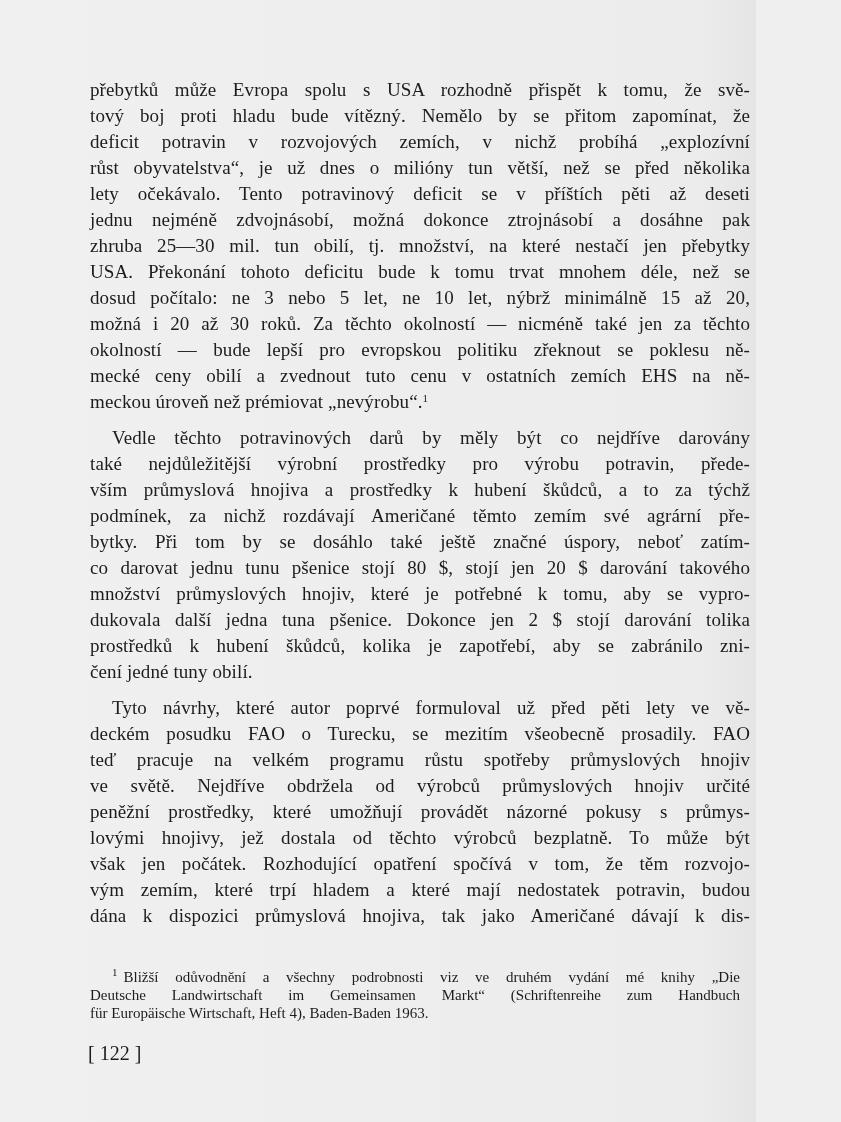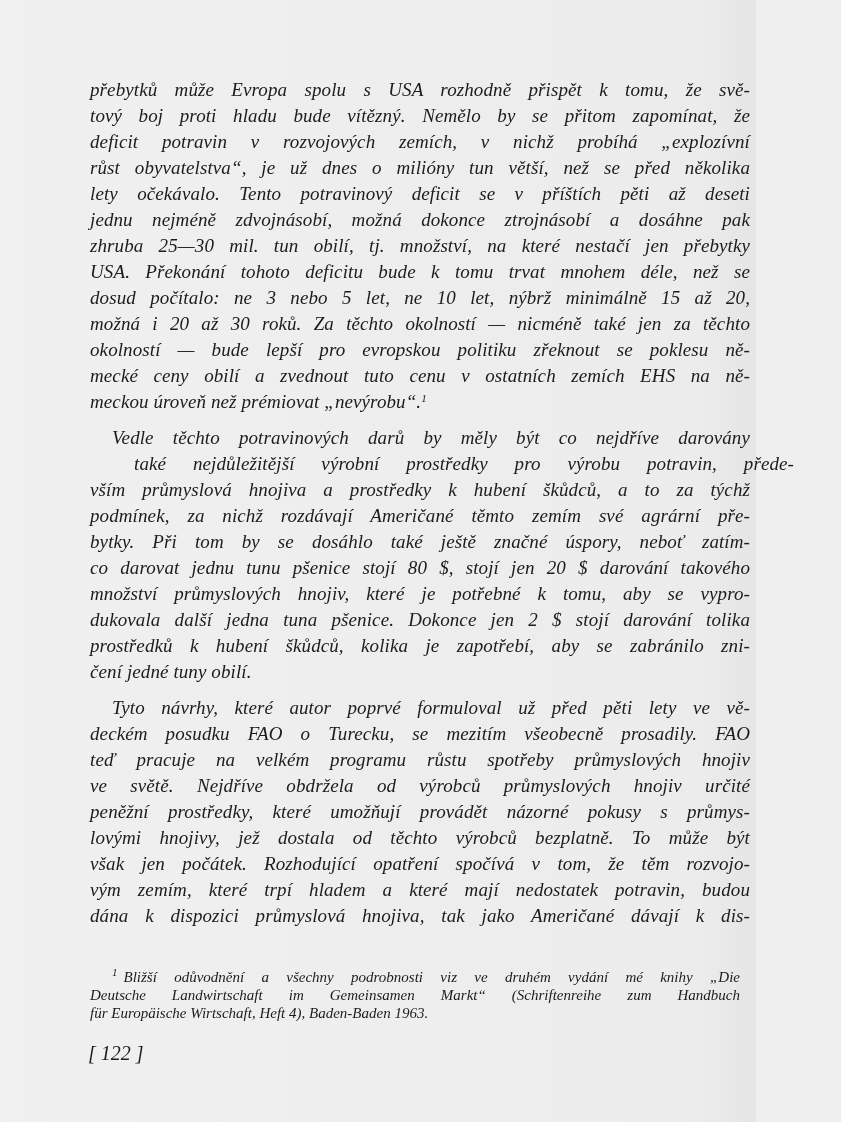--- a/index.html
+++ b/index.html
@@ -5,21 +5,20 @@
     html, body { margin: 0; padding: 0; }
     body {
       width: 841px; height: 1122px; position: relative; overflow: hidden;
       background: #efefef;
       font-family: "DejaVu Serif", "Liberation Serif", serif;
       color: #1c1c1c;
     }
     .page {
       position: absolute; left: 0; top: 0; width: 756px; height: 1122px;
       background: linear-gradient(to right, #f0f0f0 0px, #ececec 700px, #e3e3e3 770px, #cfcfcf 815px, #9a9a9a 822px, #d8d8d8 826px, #e8e8e8 841px);
-      font-style: italic;
     }
     .line {
       position: absolute; left: 90px; width: 660px;
       font-size: 19px; line-height: 24px; white-space: nowrap;
       text-align: justify; text-align-last: justify;
       font-family: "Liberation Serif", "DejaVu Serif", serif;
       letter-spacing: 0.1px;
     }
     .line.last { text-align-last: left; }
     .fn {
@@ -47,21 +46,21 @@
       <div class="line" style="top: 182px;"><span>lety očekávalo. Tento potravinový deficit se v příštích pěti až deseti</span></div>
       <div class="line" style="top: 208px;"><span>jednu nejméně zdvojnásobí, možná dokonce ztrojnásobí a dosáhne pak</span></div>
       <div class="line" style="top: 234px;"><span>zhruba 25—30 mil. tun obilí, tj. množství, na které nestačí jen přebytky</span></div>
       <div class="line" style="top: 260px;"><span>USA. Překonání tohoto deficitu bude k tomu trvat mnohem déle, než se</span></div>
       <div class="line" style="top: 286px;"><span>dosud počítalo: ne 3 nebo 5 let, ne 10 let, nýbrž minimálně 15 až 20,</span></div>
       <div class="line" style="top: 312px;"><span>možná i 20 až 30 roků. Za těchto okolností — nicméně také jen za těchto</span></div>
       <div class="line" style="top: 338px;"><span>okolností — bude lepší pro evropskou politiku zřeknout se poklesu ně-</span></div>
       <div class="line" style="top: 364px;"><span>mecké ceny obilí a zvednout tuto cenu v ostatních zemích EHS na ně-</span></div>
       <div class="line last" style="top: 390px;"><span>meckou úroveň než prémiovat „nevýrobu“.</span><sup>1</sup></div>
       <div class="line" style="top: 426px; left: 112px; width: 638px;"><span>Vedle těchto potravinových darů by měly být co nejdříve darovány</span></div>
-      <div class="line" style="top: 452px; margin-left: 44px;"><span>také nejdůležitější výrobní prostředky pro výrobu potravin, přede-</span></div>
+      <div class="line" style="top: 452px;"><span>také nejdůležitější výrobní prostředky pro výrobu potravin, přede-</span></div>
       <div class="line" style="top: 478px;"><span>vším průmyslová hnojiva a prostředky k hubení škůdců, a to za týchž</span></div>
       <div class="line" style="top: 504px;"><span>podmínek, za nichž rozdávají Američané těmto zemím své agrární pře-</span></div>
       <div class="line" style="top: 530px;"><span>bytky. Při tom by se dosáhlo také ještě značné úspory, neboť zatím-</span></div>
       <div class="line" style="top: 556px;"><span>co darovat jednu tunu pšenice stojí 80 $, stojí jen 20 $ darování takového</span></div>
       <div class="line" style="top: 582px;"><span>množství průmyslových hnojiv, které je potřebné k tomu, aby se vypro-</span></div>
       <div class="line" style="top: 608px;"><span>dukovala další jedna tuna pšenice. Dokonce jen 2 $ stojí darování tolika</span></div>
       <div class="line" style="top: 634px;"><span>prostředků k hubení škůdců, kolika je zapotřebí, aby se zabránilo zni-</span></div>
       <div class="line last" style="top: 660px;"><span>čení jedné tuny obilí.</span></div>
       <div class="line" style="top: 696px; left: 112px; width: 638px;"><span>Tyto návrhy, které autor poprvé formuloval už před pěti lety ve vě-</span></div>
       <div class="line" style="top: 722px;"><span>deckém posudku FAO o Turecku, se mezitím všeobecně prosadily. FAO</span></div>

